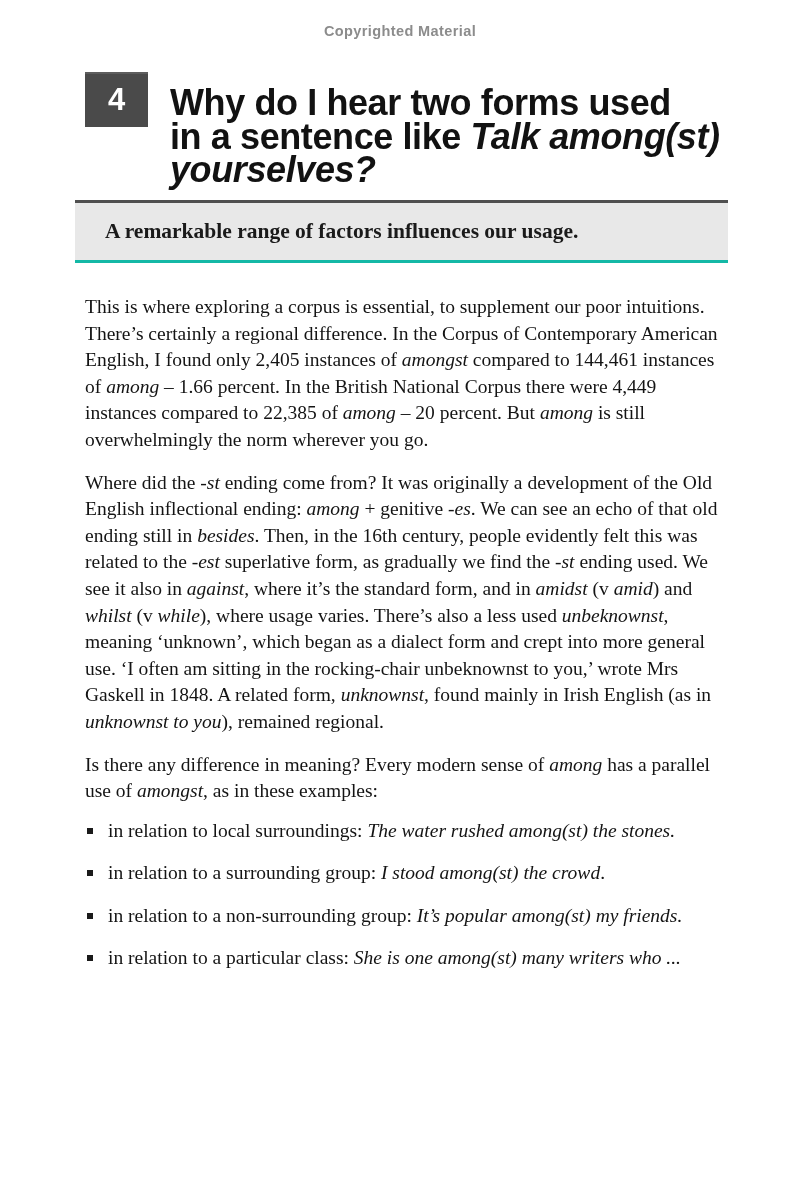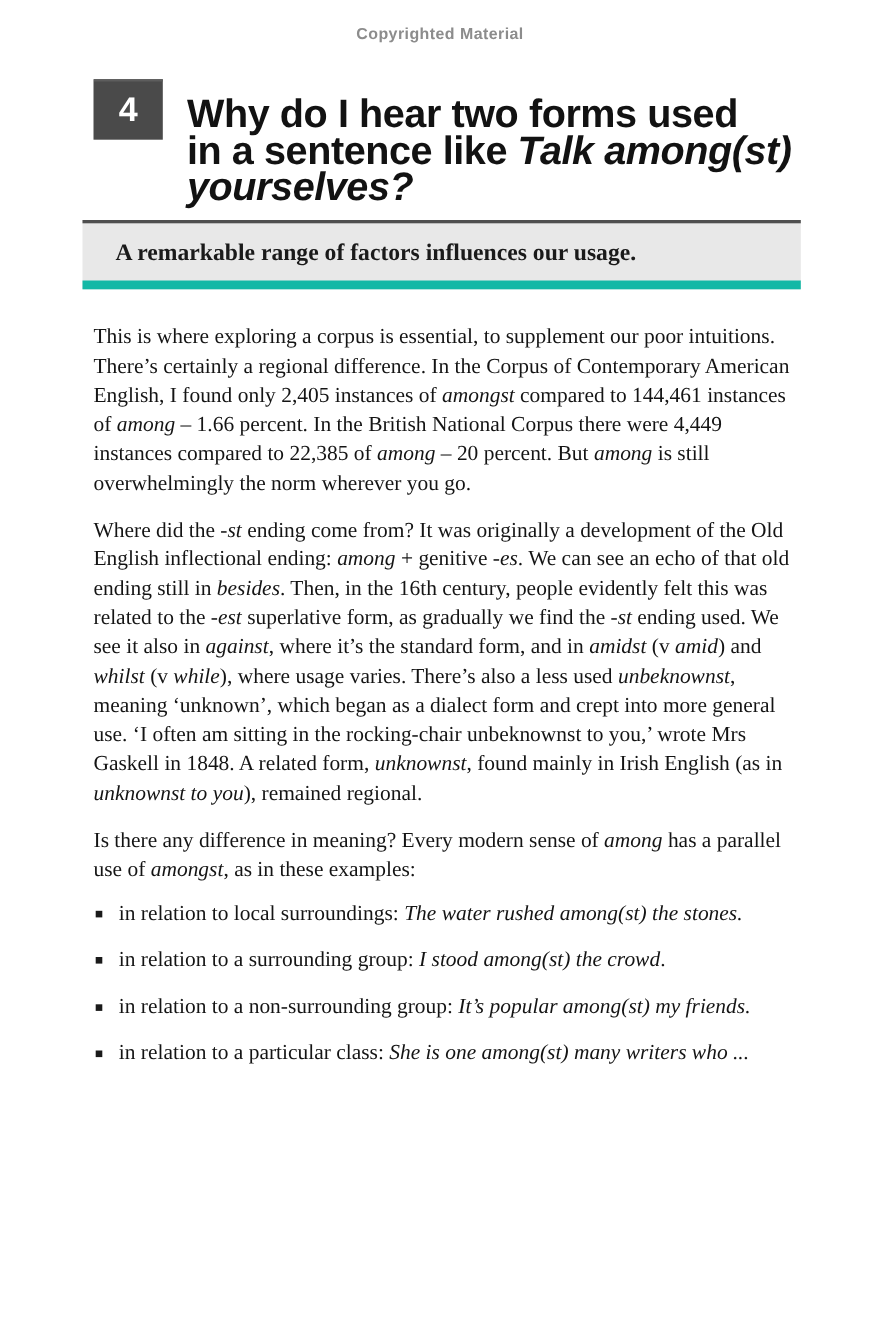--- a/index.html
+++ b/index.html
@@ -25,21 +25,21 @@
   .title {
     position:absolute; left:170px; top:74px; width:575px;
     font-family:"Liberation Sans", sans-serif; font-weight:bold;
     font-size:36px; line-height:33.5px; letter-spacing:-0.4px; color:#121212;margin-top:12px;
   }
   .title em { font-style:italic; }
 
   .banner {
     position:absolute; left:75px; top:200px; width:653px; height:63px;
     box-sizing:border-box; background:#e8e8e8;
-    border-top:3px solid #4f4f4f; border-bottom:8px solid #14b8a6;
+    border-top:3px solid #4f4f4f; border-bottom:3px solid #14b8a6;
     display:flex; align-items:center; padding-left:30px;
     font-size:21.5px; font-weight:bold; color:#1a1a1a;
   }
 
   .body {
     position:absolute; left:85px; top:294px; width:638px;
     font-size:19.5px; line-height:26.6px; color:#141414;
   }
   .body p { margin:0; }
   .body p + p { margin-top:16px; }

